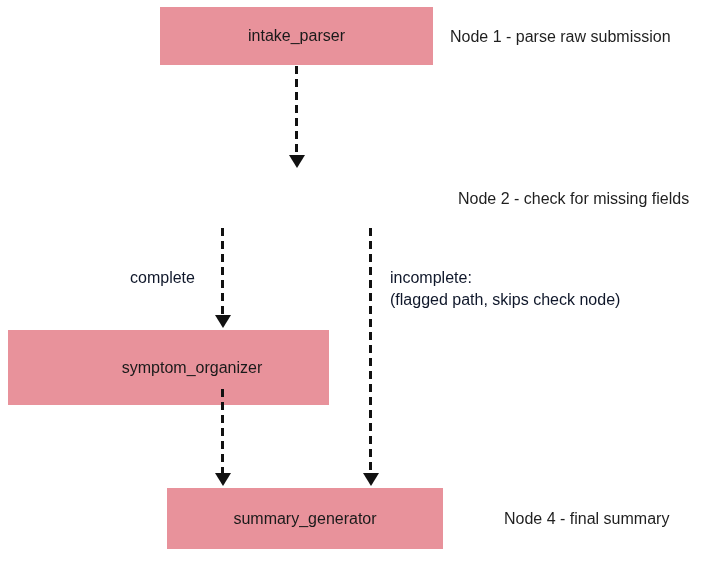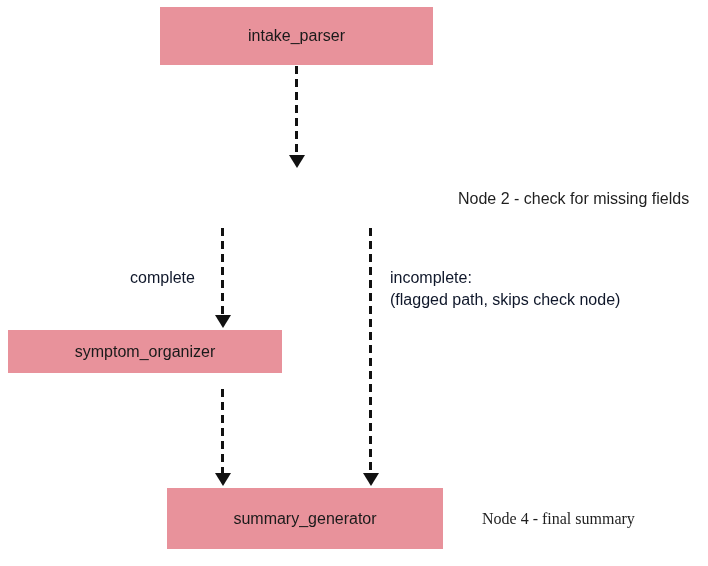--- a/index.html
+++ b/index.html
@@ -22,33 +22,33 @@
     display: flex;
     align-items: center;
     justify-content: center;
     color: #1a1a1a;
     font-size: 16px;
     line-height: 1;
     white-space: nowrap;
   }
   #node-intake   { left: 160px; top: 7px;   width: 273px; height: 58px; }
   #node-complete { left: 160px; top: 168px; width: 275px; height: 60px; }
-  #node-symptom  { left: 8px;   top: 330px; width: 274px; height: 43px; }
+  #node-symptom  { left: 8px;   top: 330px; width: 274px; height: 75px; padding-left: 47px; }
   #node-summary  { left: 167px; top: 488px; width: 276px; height: 61px; }
 
   .annotation {
     position: absolute;
     color: #1f1f1f;
     font-size: 16px;
     line-height: 22px;
     white-space: nowrap;
   }
   #ann-node1 { left: 450px; top: 26px; }
   #ann-node2 { left: 450px; top: 188px; margin-left: 8px; }
-  #ann-node4 { left: 482px; top: 508px; font-family: Liberation Serif, serif; }
+  #ann-node4 { left: 504px; top: 508px; }
 
   .dashed-line {
     position: absolute;
     width: 3px;
     background-image: repeating-linear-gradient(
       to bottom, #111111 0px, #111111 8px, transparent 8px, transparent 13px);
   }
   .arrowhead {
     position: absolute;
     width: 0;
@@ -91,20 +91,21 @@
 
 
   <div class="flow-node" id="node-symptom">
     <span>symptom_organizer</span>
   </div>
 
   <div class="flow-node" id="node-summary">
     <span>summary_generator</span>
   </div>
 
+  <div class="annotation" id="ann-node1">Node 1 - parse raw submission</div>
 
   <div class="annotation" id="ann-node2">Node 2 - check for missing fields</div>
 
   <div class="annotation" id="ann-node4">Node 4 - final summary</div>
 
   <div>
     <div class="dashed-line" id="edgeA-line"></div>
     <div class="arrowhead" id="edgeA-head"></div>
   </div>
 

